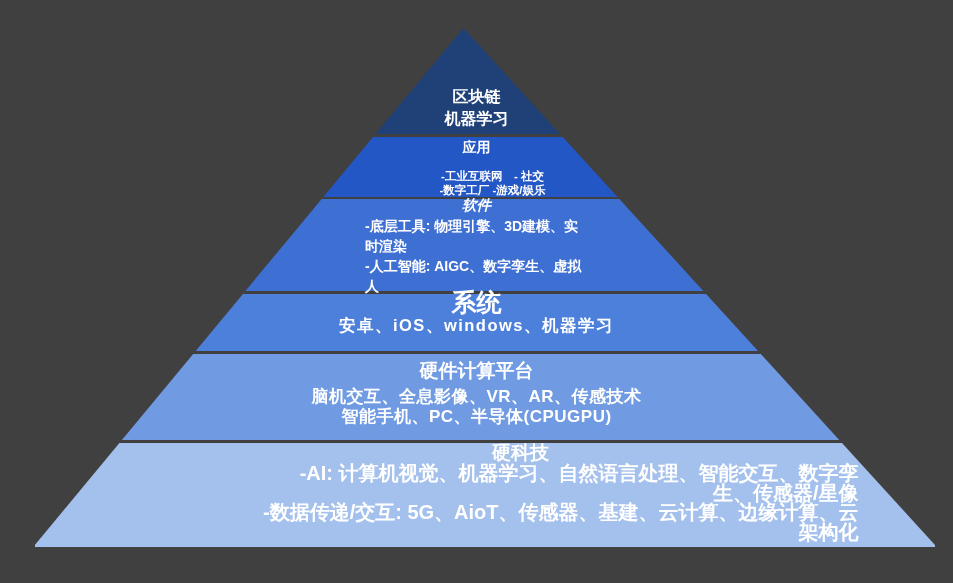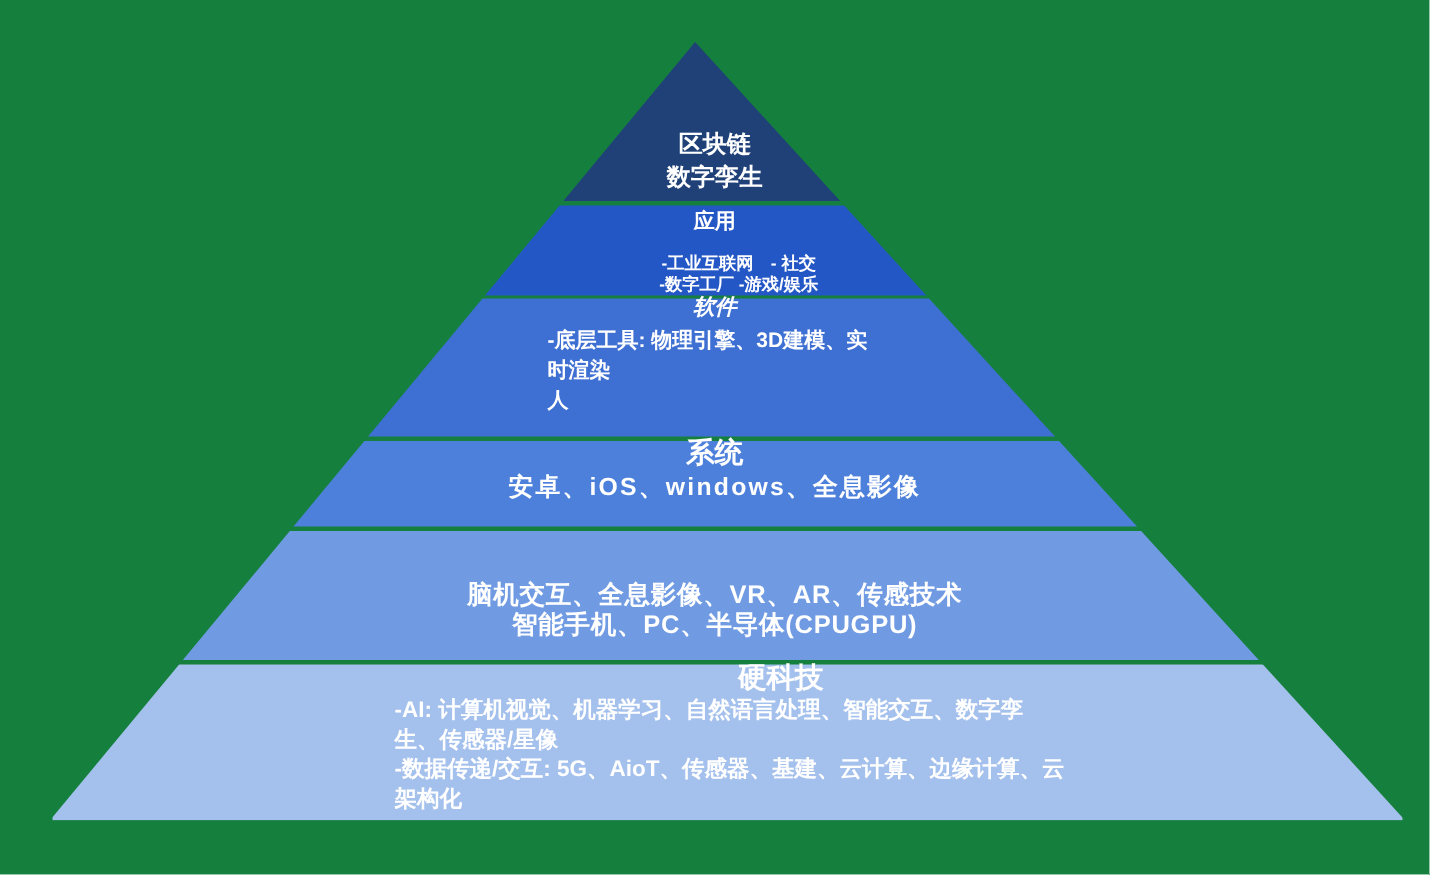--- a/index.html
+++ b/index.html
@@ -1,17 +1,17 @@
 <!DOCTYPE html>
 <html><head>
 <meta charset="utf-8">
 <style>
   html,body { margin:0; padding:0; background:#ffffff; }
   .stage {
-    position:relative; width:953px; height:583px; background:#15803d;
+    position:relative; width:953px; height:583px; background:#404040;
     overflow:hidden;
     font-family:"Liberation Sans","DejaVu Sans",sans-serif;
     font-weight:bold; color:#ffffff;
   }
   
   .pyramid {
     position:absolute; left:35px; top:28px; width:900px; height:519px;
     clip-path:polygon(47.6% 0, 100.2% 100%, -0.2% 100%);
   }
   .band { position:absolute; left:0; right:0; }
@@ -23,65 +23,67 @@
   .b6 { top:415px; height:104px; }
 
   
   .ctr { position:absolute; left:0; width:953px; text-align:center; }
   .lvl1-title { top:86px;  font-size:16px; line-height:22px; }
   .lvl2-title { top:138px; font-size:14px; line-height:18px; }
   .lvl2-body  { top:170px; font-size:11.5px; line-height:13.5px;padding-left:16px; }
   .lvl3-title { top:196px; font-size:14.5px; line-height:19px;font-style:italic; }
   .lvl3-body  { position:absolute; left:353px; top:216px; text-align:left;
                 font-size:14px; line-height:20px; white-space:nowrap;margin-left:12px; }
-  .lvl4-title { top:291px; font-size:19px; line-height:23px; }
+  .lvl4-title { top:291px; font-size:25px; line-height:23px; }
   .lvl4-body  { top:315px; font-size:16.5px; line-height:20px; letter-spacing:1.5px; }
   .lvl5-title { top:359px; font-size:19px; line-height:23px; }
   .lvl5-body  { top:387px; font-size:17px; line-height:19.5px; letter-spacing:0.5px; }
   .lvl6-title { top:441px; font-size:19px; line-height:23px;padding-left:44px; }
-  .lvl6-body  { position:absolute; left:263px; top:464px; text-align:left;
-                font-size:15px; line-height:19.5px; white-space:nowrap; }
+  .lvl6-body  { position:absolute; left:263px; top:464px; text-align:right;
+                font-size:20px; line-height:19.5px; white-space:nowrap; }
 </style>
 </head>
 <body>
 
 <div class="stage">
 
   <div class="pyramid">
     <div class="band b1" style="background-color: rgb(31, 65, 120);"></div>
     <div class="band b2" style="background-color: rgb(36, 87, 198);"></div>
     <div class="band b3" style="background-color: rgb(62, 111, 210);"></div>
     <div class="band b4" style="background-color: rgb(77, 128, 219);"></div>
     <div class="band b5" style="background-color: rgb(112, 155, 227);"></div>
     <div class="band b6" style="background-color: rgb(164, 192, 236);"></div>
   </div>
 
   <div class="ctr lvl1-title">
     <div>区块链</div>
-    <div>数字孪生</div>
+    <div>机器学习</div>
   </div>
 
   <div class="ctr lvl2-title">应用</div>
   <div class="ctr lvl2-body">
     <div>-工业互联网　- 社交</div>
     <div>-数字工厂 -游戏/娱乐</div>
   </div>
 
   <div class="ctr lvl3-title">软件</div>
   <div class="lvl3-body">
     <div>-底层工具: 物理引擎、3D建模、实</div>
     <div>时渲染</div>
+    <div>-人工智能: AIGC、数字孪生、虚拟</div>
     <div>人</div>
   </div>
 
   <div class="ctr lvl4-title">系统</div>
   <div class="ctr lvl4-body">
-    <div>安卓、iOS、windows、全息影像</div>
+    <div>安卓、iOS、windows、机器学习</div>
   </div>
 
+  <div class="ctr lvl5-title">硬件计算平台</div>
   <div class="ctr lvl5-body">
     <div>脑机交互、全息影像、VR、AR、传感技术</div>
     <div>智能手机、PC、半导体(CPUGPU)</div>
   </div>
 
   <div class="ctr lvl6-title">硬科技</div>
   <div class="lvl6-body">
     <div>-AI: 计算机视觉、机器学习、自然语言处理、智能交互、数字孪</div>
     <div>生、传感器/星像</div>
     <div>-数据传递/交互: 5G、AioT、传感器、基建、云计算、边缘计算、云</div>

